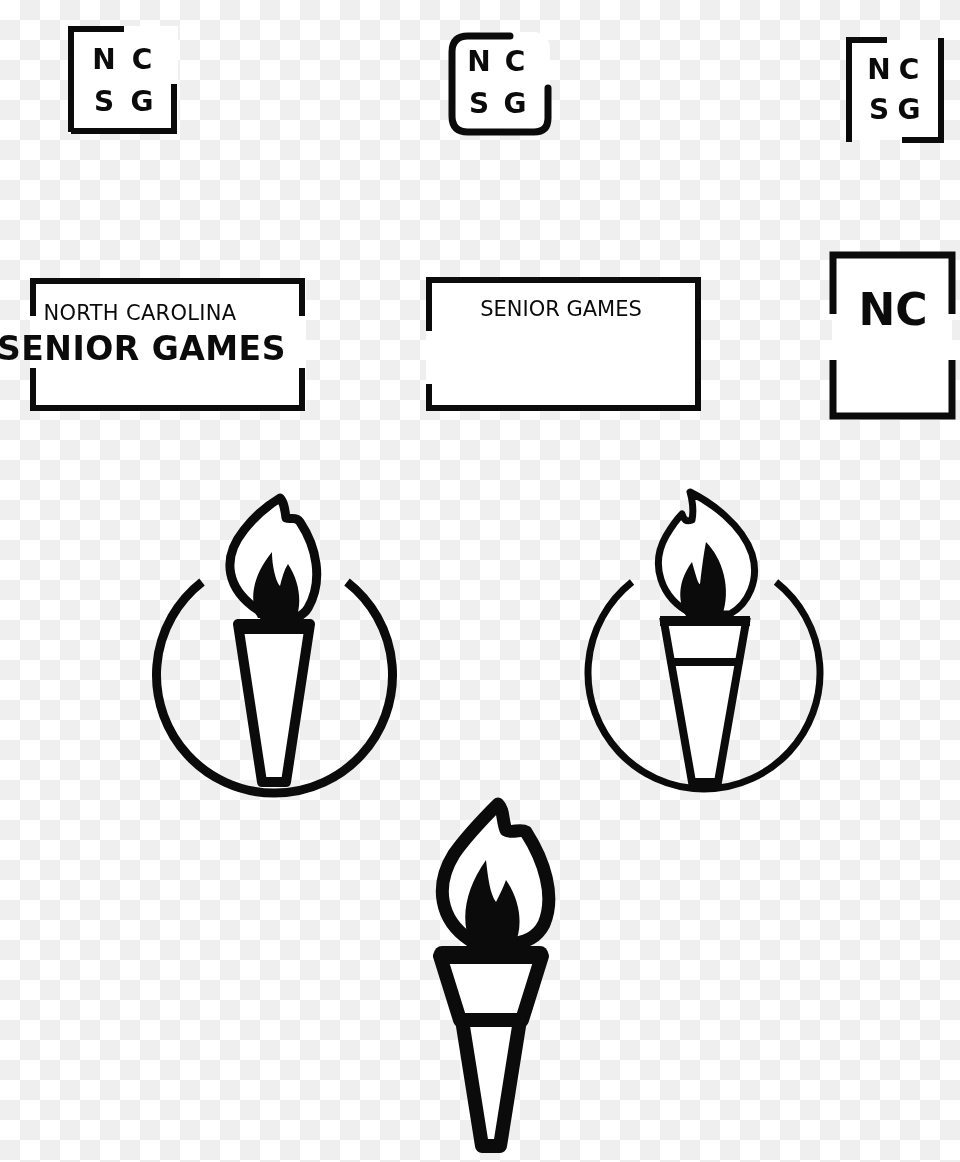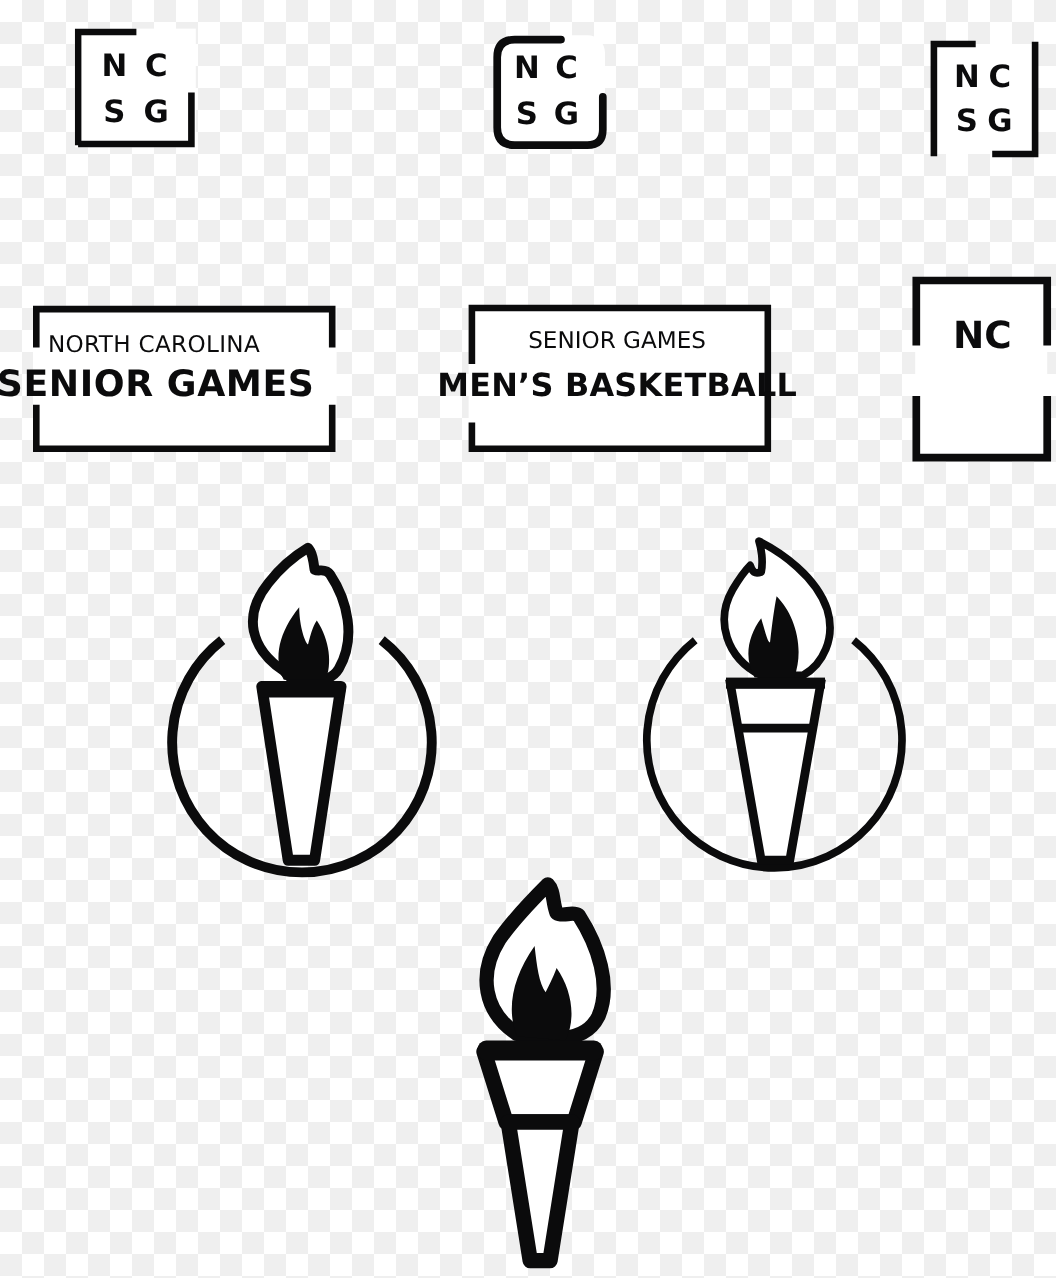--- a/index.html
+++ b/index.html
@@ -71,30 +71,29 @@
   <span class="wm-text" style="top:27px;font-size:21px;letter-spacing:0.3px;left:-2px;">NORTH CAROLINA</span>
   <span class="wm-text" style="top:56px;font-size:33px;font-weight:bold;letter-spacing:0.5px;left:-3px;">SENIOR GAMES</span>
 </div>
 
 <div class="abs" style="left:398px; top:274px; width:330px; height:140px;">
   <div class="abs" style="left:28px;top:4px;width:274px;height:132px;background:#fff;"></div>
   <svg class="abs" width="330" height="140" style="left:0;top:0">
     <path d="M31 57 L31 6 L300 6 L300 134 L31 134 L31 110" stroke="#0b0b0c" stroke-width="6" fill="none"></path>
   </svg>
   <span class="wm-text" style="top:25px;font-size:21px;left:-2px;">SENIOR GAMES</span>
-  <span class="wm-text" style="top:62px;font-size:29px;font-weight:bold;left:-2px;letter-spacing:0.2px;">MEN’S BASKETBALL</span>
 </div>
 
 <div class="abs" style="left:828px; top:250px; width:130px; height:172px;">
   <div class="abs" style="left:4px;top:4px;width:120px;height:162px;background:#fff;"></div>
   <svg class="abs" width="130" height="172" style="left:0;top:0">
     <path d="M5 64 L5 5 L124 5 L124 64" stroke="#0b0b0c" stroke-width="7" fill="none"></path>
     <path d="M5 110 L5 166 L124 166 L124 110" stroke="#0b0b0c" stroke-width="7" fill="none"></path>
   </svg>
-  <span class="mono-letter" style="left:0;top:38px;width:130px;font-size:34px;letter-spacing:0px;text-align:center;">NC</span>
+  <span class="mono-letter" style="left:0;top:38px;width:130px;font-size:44px;letter-spacing:0px;text-align:center;">NC</span>
 </div>
 
 <svg class="abs" width="270" height="320" viewBox="0 0 270 320" style="left:140px; top:490px;">
 
   <path d="M62 92 A118 118 0 1 0 207 92" stroke="#0b0b0c" stroke-width="9" fill="none" stroke-linecap="butt"></path>
 
   <path d="M118 120 C88 100 80 70 104 40 C118 22 130 14 140 8 C144 12 145 20 146 28 C150 30 156 26 160 32 C176 56 184 90 168 118 C162 128 150 130 140 130 L128 130 Z" stroke="#0b0b0c" stroke-width="9" fill="#fff" stroke-linejoin="round"></path>
 
   <path d="M118 128 C108 108 114 84 132 62 C132 76 136 92 140 96 C142 88 144 80 148 74 C160 92 162 114 156 128 Z" fill="#0b0b0c"></path>
 

